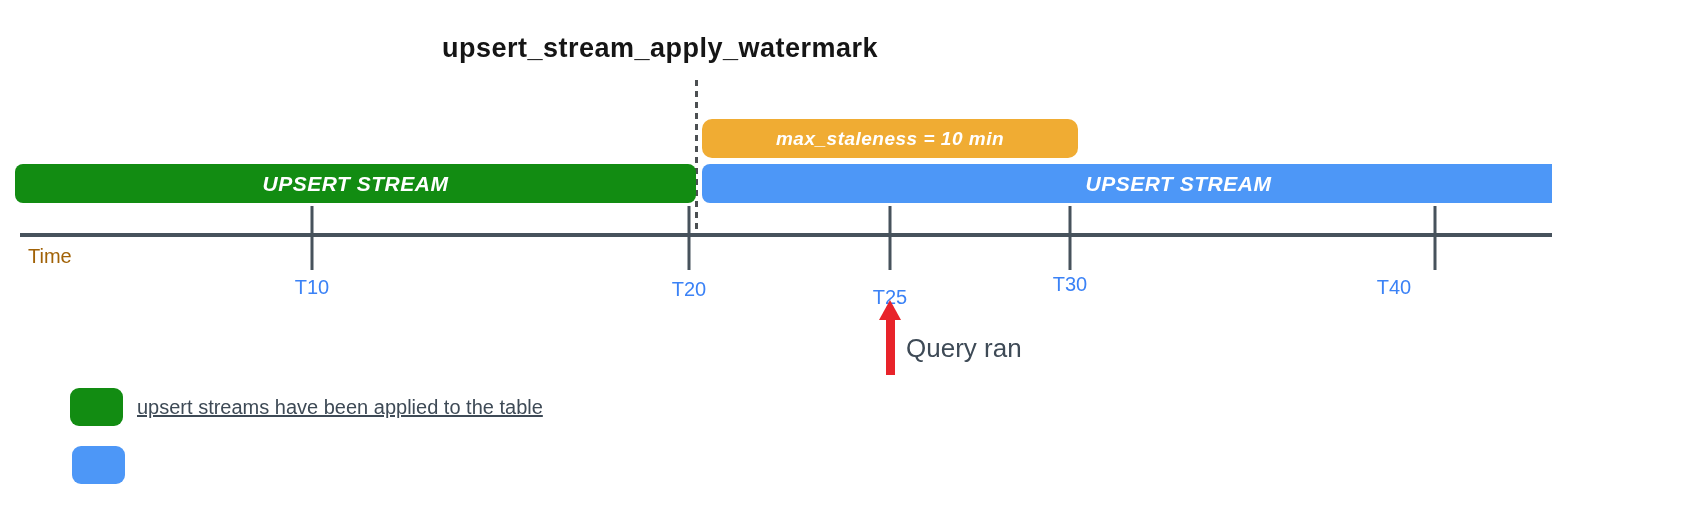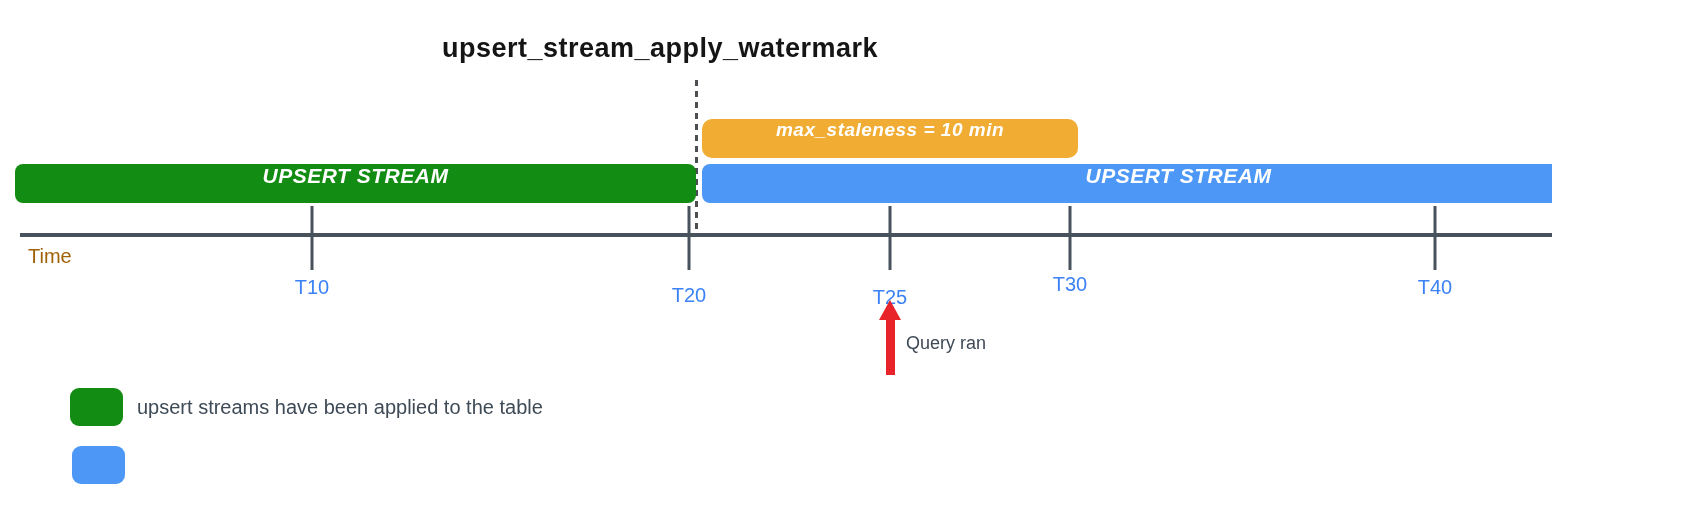--- a/index.html
+++ b/index.html
@@ -23,21 +23,21 @@
   }
   .dotted-line {
     position: absolute;
     left: 695px; top: 80px;
     width: 3px; height: 155px;
     background: repeating-linear-gradient(to bottom, #4b4f52 0px, #4b4f52 6px, transparent 6px, transparent 11px);
   }
   .bar {
     position: absolute;
     display: flex;
-    align-items: flex-start;
+    align-items: center;
     justify-content: center;
     color: #ffffff;
     font-weight: bold;
     font-style: italic;
     letter-spacing: 0.5px;
   }
   .bar-staleness {
     left: 702px; top: 119px;
     width: 376px; height: 39px;
     border-radius: 10px;
@@ -96,36 +96,37 @@
     border-bottom: 20px solid #e8232a;
   }
   .query-arrow-shaft {
     position: absolute;
     left: 886px; top: 318px;
     width: 9px; height: 57px;
   }
   .query-label {
     position: absolute;
     left: 906px; top: 333px;
-    font-size: 18px;
+    font-size: 26px;
     color: #3e4a56;
   }
   .legend-swatch {
     position: absolute;
     width: 53px; height: 38px;
     border-radius: 9px;
   }
   .legend-text {
     position: absolute;
     height: 38px;
     display: flex;
     align-items: center;
     font-size: 20px;
     color: #3e4a56;
     white-space: nowrap;
+    text-decoration: underline;
   }
   .ls-1 { left: 70px;  top: 388px; }
   .lt-1 { left: 137px; top: 388px; }
   .ls-2 { left: 72px;  top: 446px; }
   .lt-2 { left: 138px; top: 446px; }
 </style>
 </head>
 <body>
 
 <div class="canvas">
@@ -150,24 +151,24 @@
   <div class="axis-arrowhead" style="border-left-color: rgb(71, 82, 92);"></div>
   <div class="axis-label">Time</div>
 
   <div class="tick" style="left: 312px; background-color: rgb(71, 82, 92);"></div>
   <div class="tick" style="left: 689px; background-color: rgb(71, 82, 92);"></div>
   <div class="tick" style="left: 890px; background-color: rgb(71, 82, 92);"></div>
   <div class="tick" style="left: 1070px; background-color: rgb(71, 82, 92);"></div>
   <div class="tick" style="left: 1435px; background-color: rgb(71, 82, 92);"></div>
 
   <div class="tick-label" style="left:312px;  top:276px">T10</div>
-  <div class="tick-label" style="left:689px;  top:284px">T20</div>
+  <div class="tick-label" style="left:689px;  top:278px">T20</div>
   <div class="tick-label" style="left:890px;  top:286px">T25</div>
   <div class="tick-label" style="left:1070px; top:273px">T30</div>
-  <div class="tick-label" style="left:1435px; top:276px">T40</div>
+  <div class="tick-label" style="left:1394px; top:276px">T40</div>
 
   <div class="query-arrow-head" style="border-bottom-color: rgb(232, 35, 42);"></div>
   <div class="query-arrow-shaft" style="background-color: rgb(232, 35, 42);"></div>
   <div class="query-label">Query ran</div>
 
   <div class="legend-swatch ls-1" style="background-color: rgb(18, 140, 18);"></div>
   <div class="legend-text lt-1">upsert streams have been applied to the table</div>
 
   <div class="legend-swatch ls-2" style="background-color: rgb(77, 151, 247);"></div>
 

